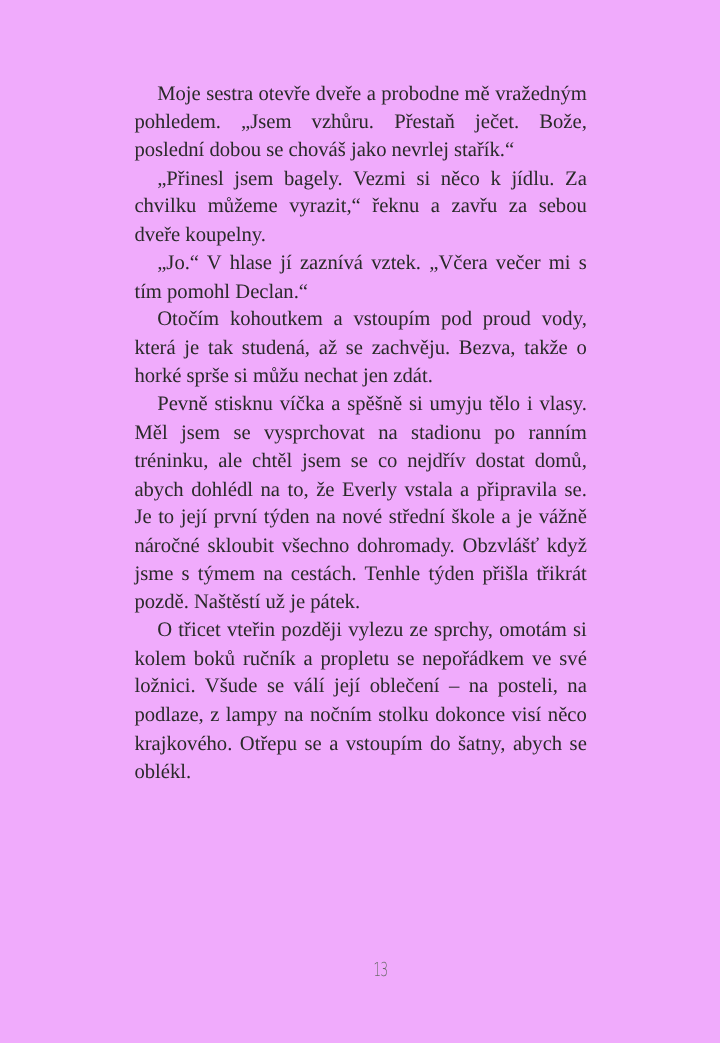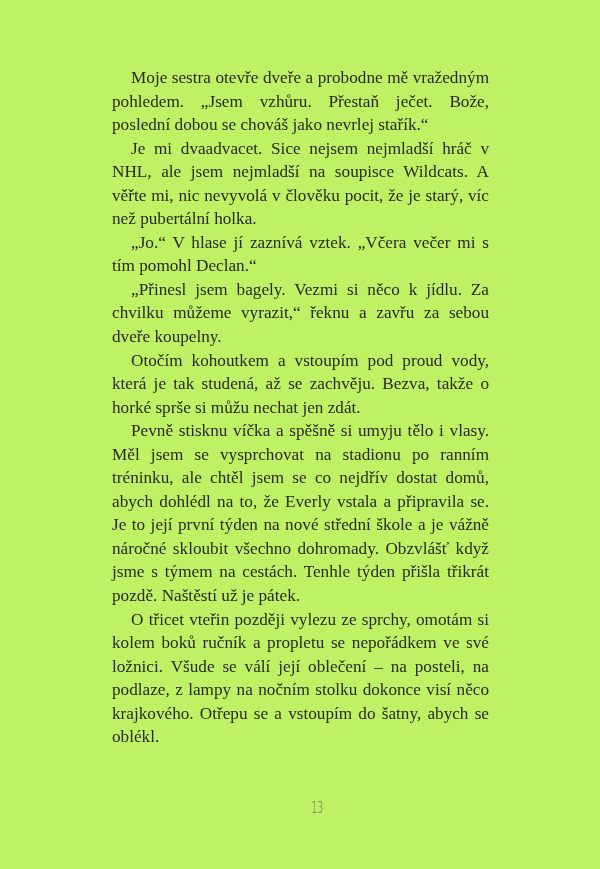--- a/index.html
+++ b/index.html
@@ -1,17 +1,17 @@
 <!DOCTYPE html>
 <html><head>
 <meta charset="utf-8">
 <style>
   html, body { margin: 0; padding: 0; background: #ffffff; }
   body { width: 600px; height: 869px; position: relative; overflow: hidden; }
-  .page { position: absolute; left: 0; top: 0; width: 600px; height: 869px; background: #bef264; }
+  .page { position: absolute; left: 0; top: 0; width: 600px; height: 869px; background: #f0abfc; }
   .text-block {
     position: absolute;
     left: 112px;
     top: 66px;
     width: 377px;
     font-family: "Liberation Serif", "DejaVu Serif", serif;
     font-size: 17.2px;
     line-height: 23.55px;
     color: #2a2a2a;
     text-align: justify;
@@ -32,21 +32,20 @@
     transform-origin: 317px 0;
     letter-spacing: -1px;
   }
 </style>
 </head>
 <body>
 
 <div class="page">
   <div class="text-block">
     <p class="para">Moje sestra otevře dveře a probodne mě vražedným pohledem. „Jsem vzhůru. Přestaň ječet. Bože, poslední dobou se chováš jako nevrlej stařík.“</p>
-    <p class="para">Je mi dvaadvacet. Sice nejsem nejmladší hráč v NHL, ale jsem nejmladší na soupisce Wildcats. A věřte mi, nic nevyvolá v člověku pocit, že je starý, víc než pubertální holka.</p>
+    <p class="para">„Přinesl jsem bagely. Vezmi si něco k jídlu. Za chvilku můžeme vyrazit,“ řeknu a zavřu za sebou dveře koupelny.</p>
     <p class="para">„Jo.“ V hlase jí zaznívá vztek. „Včera večer mi s tím pomohl Declan.“</p>
-    <p class="para">„Přinesl jsem bagely. Vezmi si něco k jídlu. Za chvilku můžeme vyrazit,“ řeknu a zavřu za sebou dveře koupelny.</p>
     <p class="para">Otočím kohoutkem a vstoupím pod proud vody, která je tak studená, až se zachvěju. Bezva, takže o horké sprše si můžu nechat jen zdát.</p>
     <p class="para">Pevně stisknu víčka a spěšně si umyju tělo i vlasy. Měl jsem se vysprchovat na stadionu po ranním tréninku, ale chtěl jsem se co nejdřív dostat domů, abych dohlédl na to, že Everly vstala a připravila se. Je to její první týden na nové střední škole a je vážně náročné skloubit všechno dohromady. Obzvlášť když jsme s týmem na cestách. Tenhle týden přišla třikrát pozdě. Naštěstí už je pátek.</p>
     <p class="para">O třicet vteřin později vylezu ze sprchy, omotám si kolem boků ručník a propletu se nepořádkem ve své ložnici. Všude se válí její oblečení – na posteli, na podlaze, z lampy na nočním stolku dokonce visí něco krajkového. Otřepu se a vstoupím do šatny, abych se oblékl.</p>
   </div>
   <div class="page-number">13</div>
 </div>
 
 </body></html>

